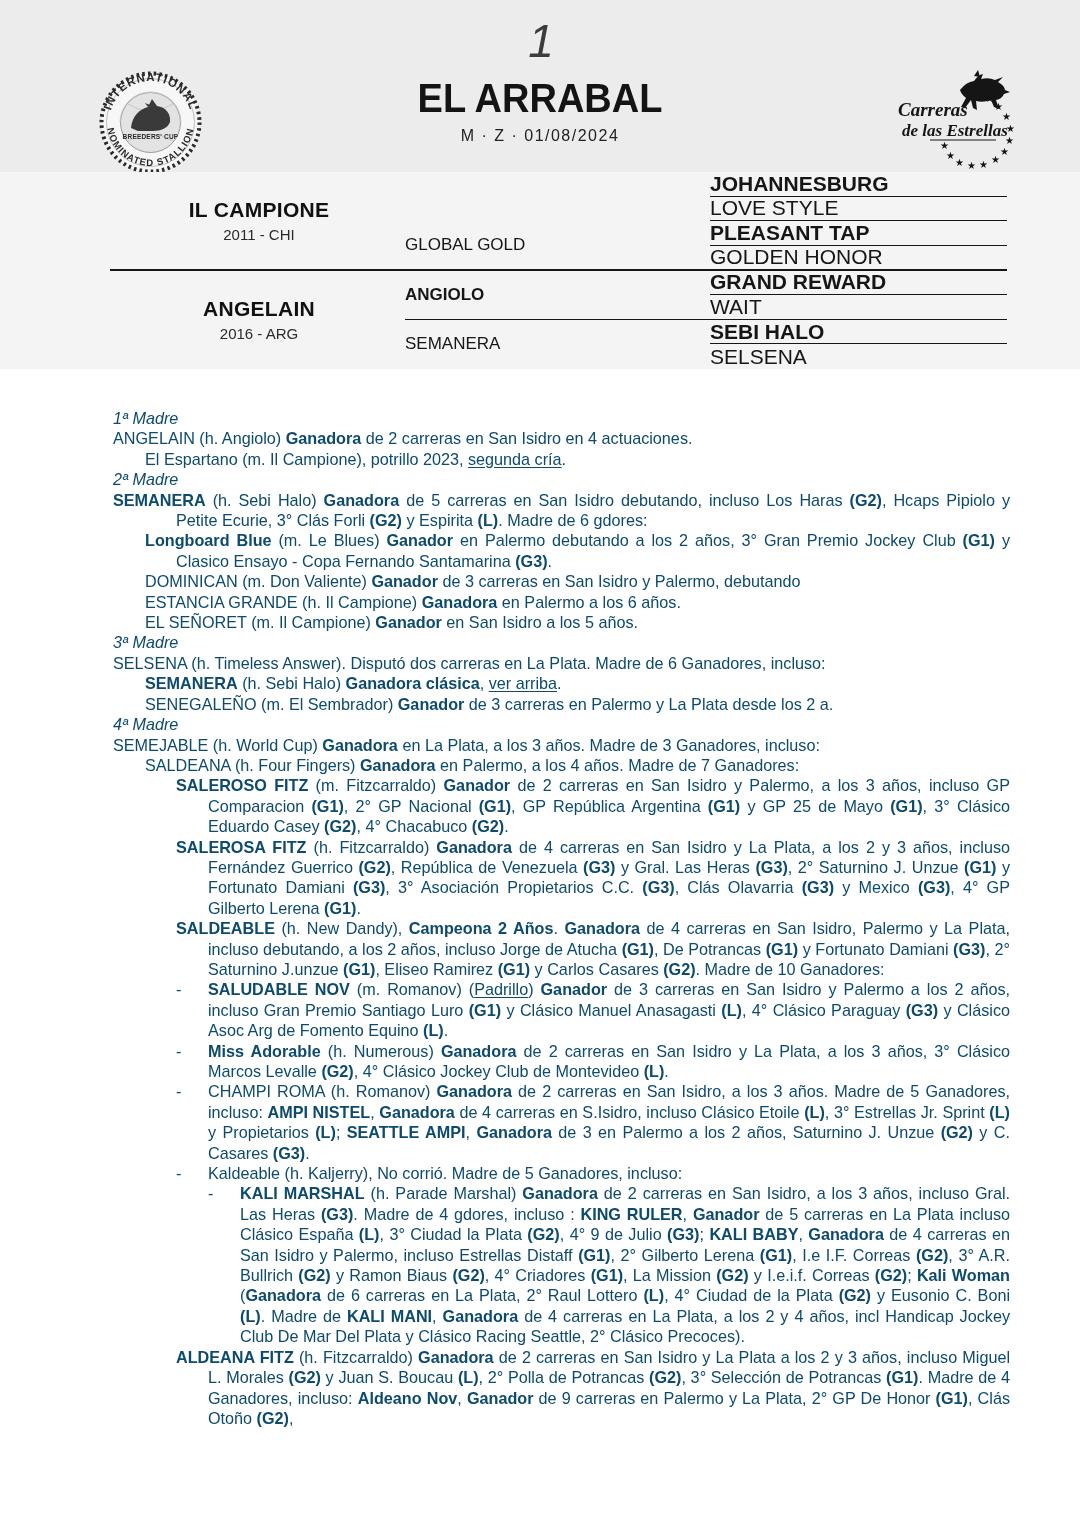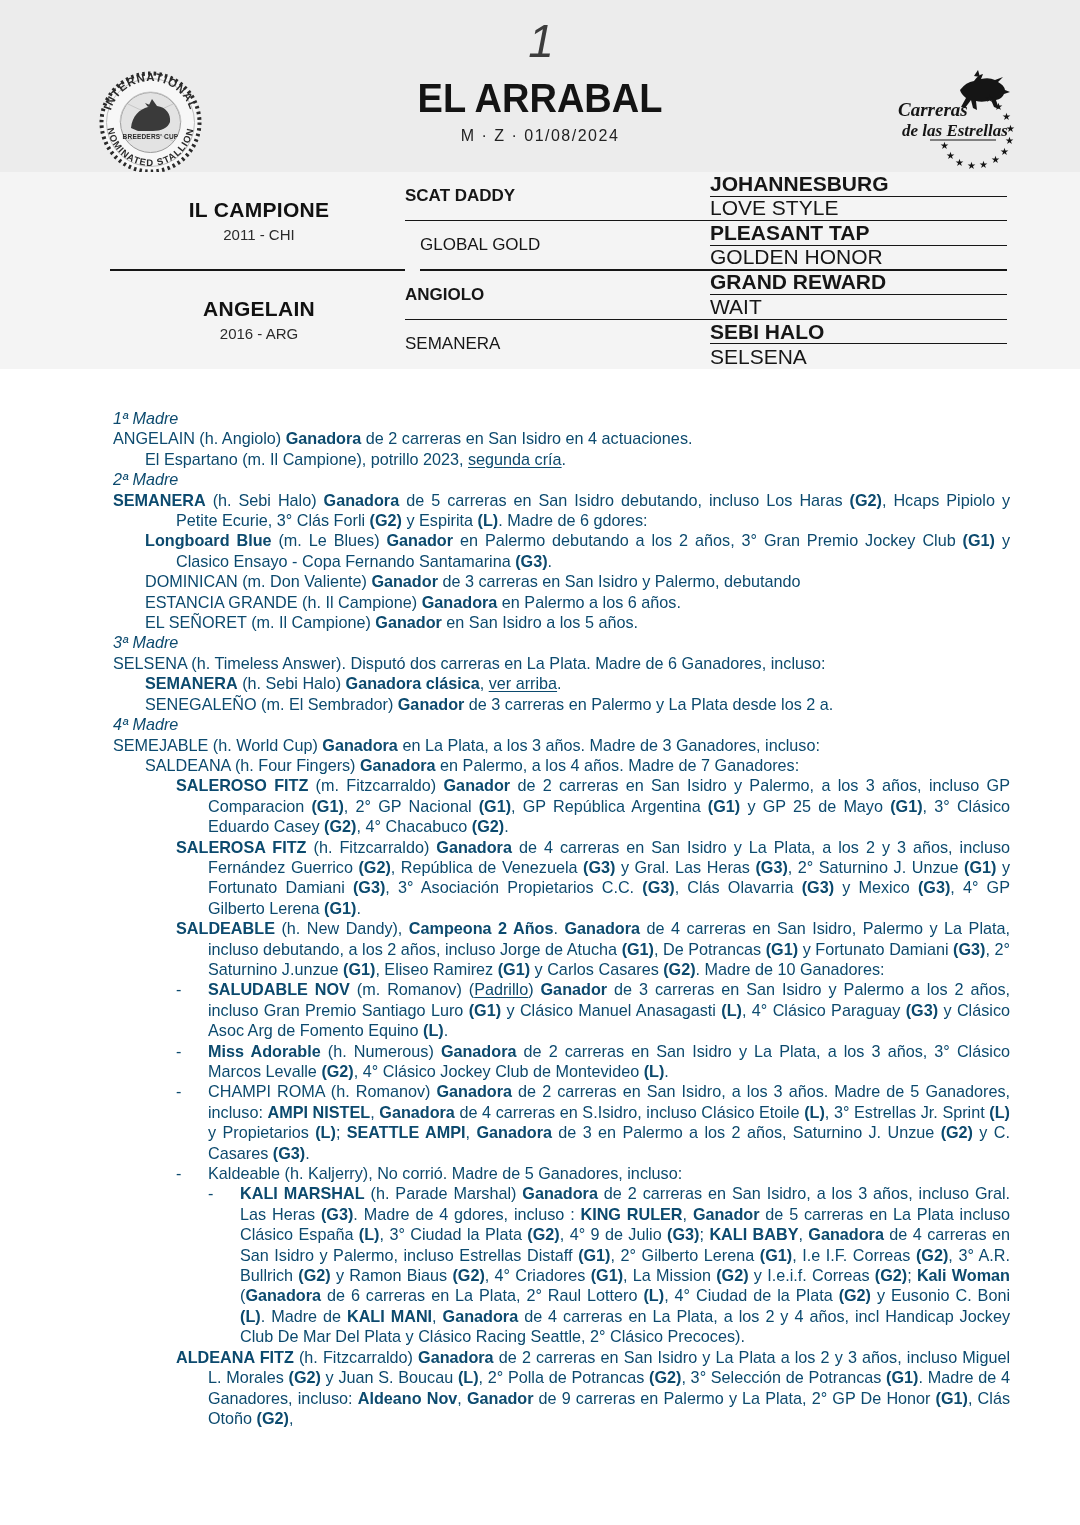--- a/index.html
+++ b/index.html
@@ -30,21 +30,21 @@
     grid-template-rows:repeat(8,24.625px);
   }
   .ptable .cell{box-sizing:border-box;display:flex;align-items:center;}
   .bline{border-bottom:1.5px solid #161616;}
   .bline2{border-bottom:2px solid #161616;}
   .c1a{grid-column:1;grid-row:1/5;flex-direction:column;align-items:flex-start;justify-content:center;padding-left:3px;}
   .c1b{grid-column:1;grid-row:5/9;flex-direction:column;align-items:flex-start;justify-content:center;padding-left:3px;}
   .g1name{font-size:21px;font-weight:bold;letter-spacing:.3px;color:#111;}
   .g1detail{font-size:15px;color:#2b2b2b;margin-top:4px;text-align:center;}
   .c2r1{grid-column:2;grid-row:1/3;}
-  .c2r2{grid-column:2;grid-row:3/5;margin-left:15px;}
+  .c2r2{grid-column:2;grid-row:3/5;}
   .c2r3{grid-column:2;grid-row:5/7;}
   .c2r4{grid-column:2;grid-row:7/9;}
   .g2{font-size:17px;color:#161616;}
   .g2.bold{font-weight:bold;}
   .c3{grid-column:3;font-size:21px;color:#161616;}
   .c3.bold{font-weight:bold;}
   .r1{grid-row:1}.r2{grid-row:2}.r3{grid-row:3}.r4{grid-row:4}
   .r5{grid-row:5}.r6{grid-row:6}.r7{grid-row:7}.r8{grid-row:8}
   
   #pedigree-body{
@@ -119,21 +119,20 @@
 
     <div class="cell c1a bline2">
       <div class="g1name">IL CAMPIONE</div>
       <div class="g1detail">2011 - CHI</div>
     </div>
     <div class="cell c1b">
       <div class="g1name">ANGELAIN</div>
       <div class="g1detail">2016 - ARG</div>
     </div>
 
-    <div class="cell c2r1 g2 bold bline">SCAT DADDY</div>
     <div class="cell c2r2 g2 bline2">GLOBAL GOLD</div>
     <div class="cell c2r3 g2 bold bline">ANGIOLO</div>
     <div class="cell c2r4 g2">SEMANERA</div>
 
     <div class="cell c3 r1 bold bline">JOHANNESBURG</div>
     <div class="cell c3 r2 bline">LOVE STYLE</div>
     <div class="cell c3 r3 bold bline">PLEASANT TAP</div>
     <div class="cell c3 r4 bline2">GOLDEN HONOR</div>
     <div class="cell c3 r5 bold bline">GRAND REWARD</div>
     <div class="cell c3 r6 bline">WAIT</div>

